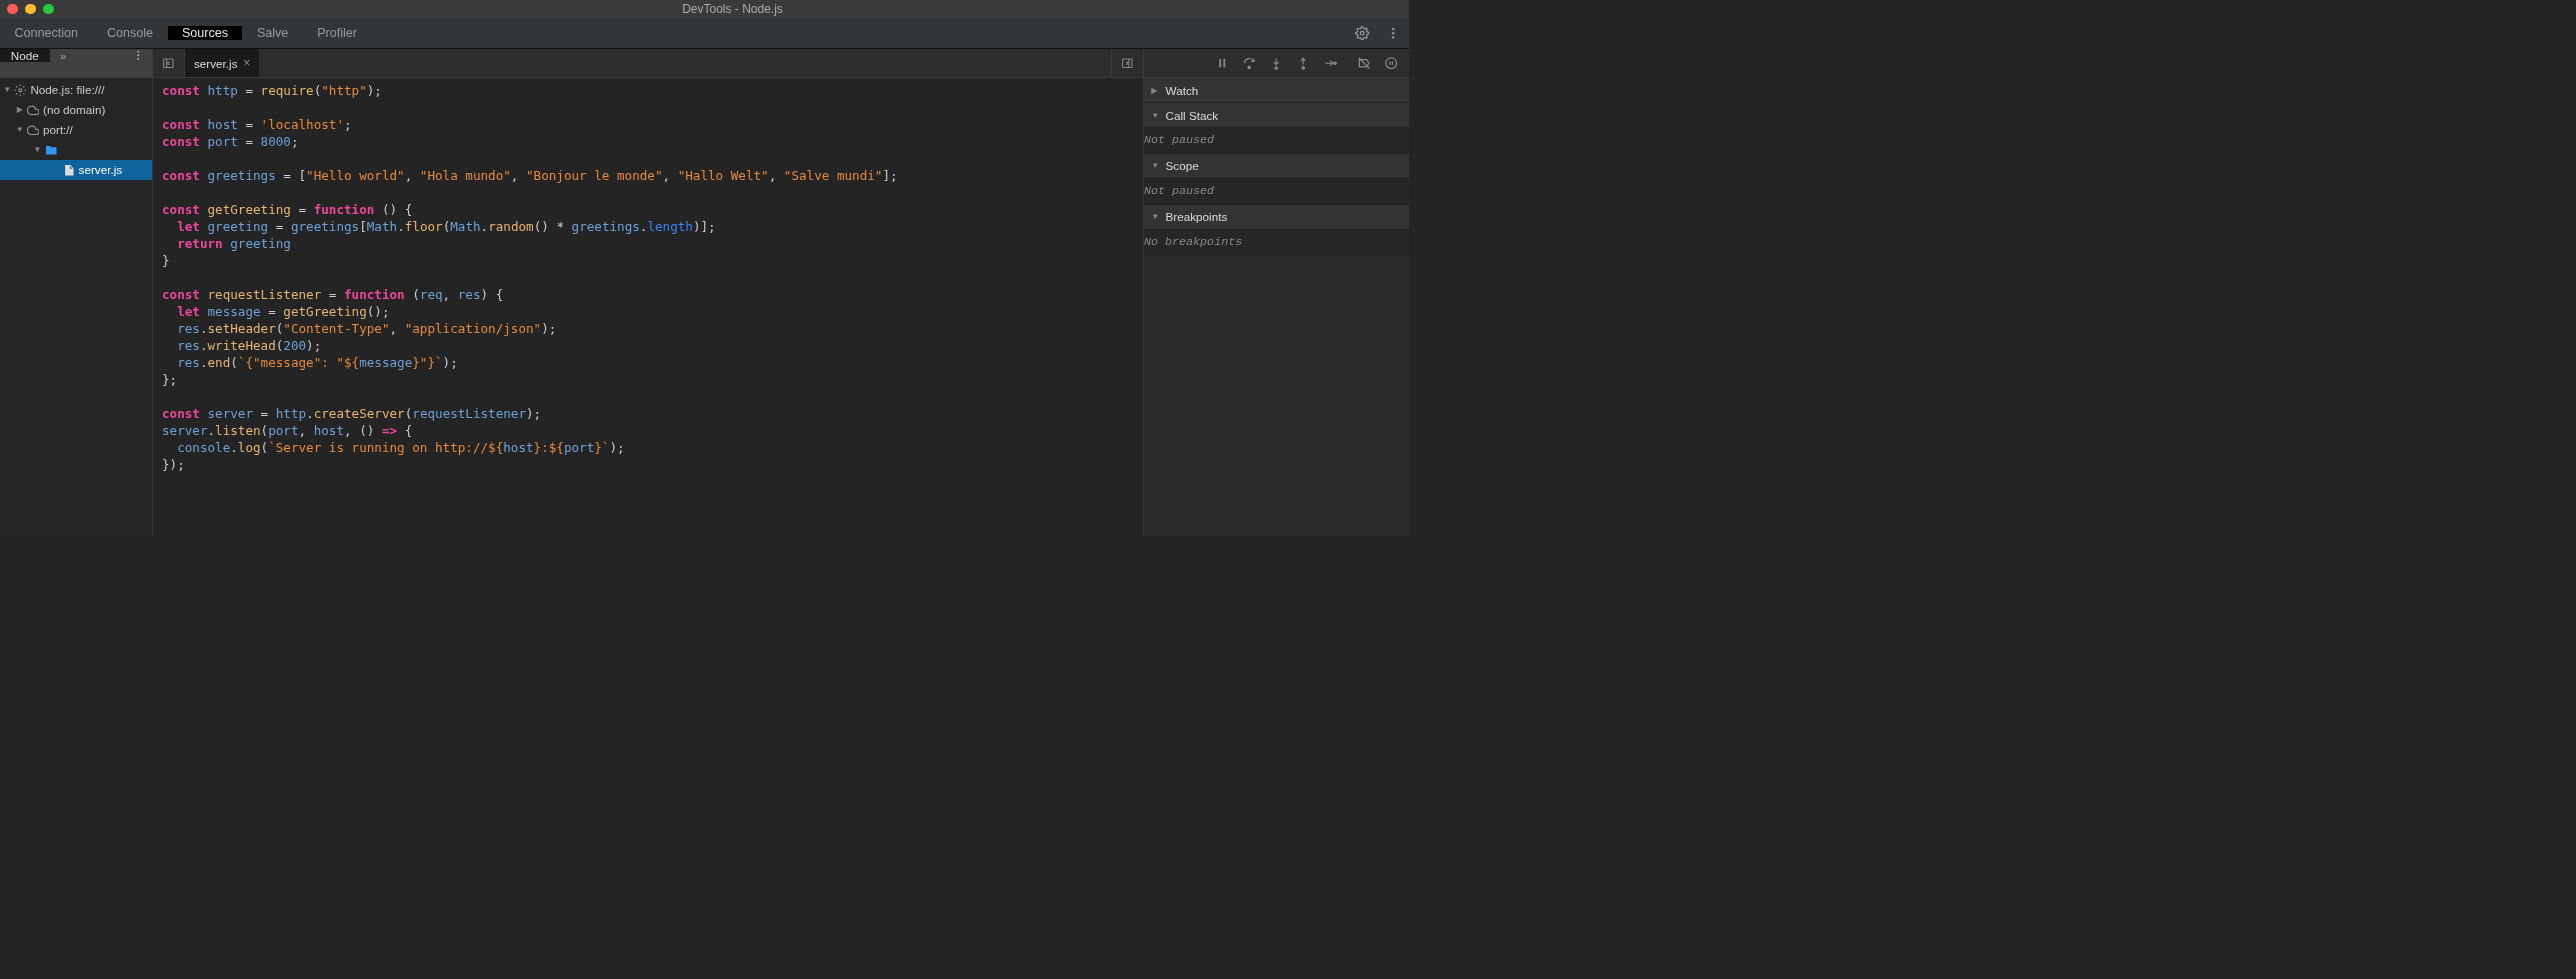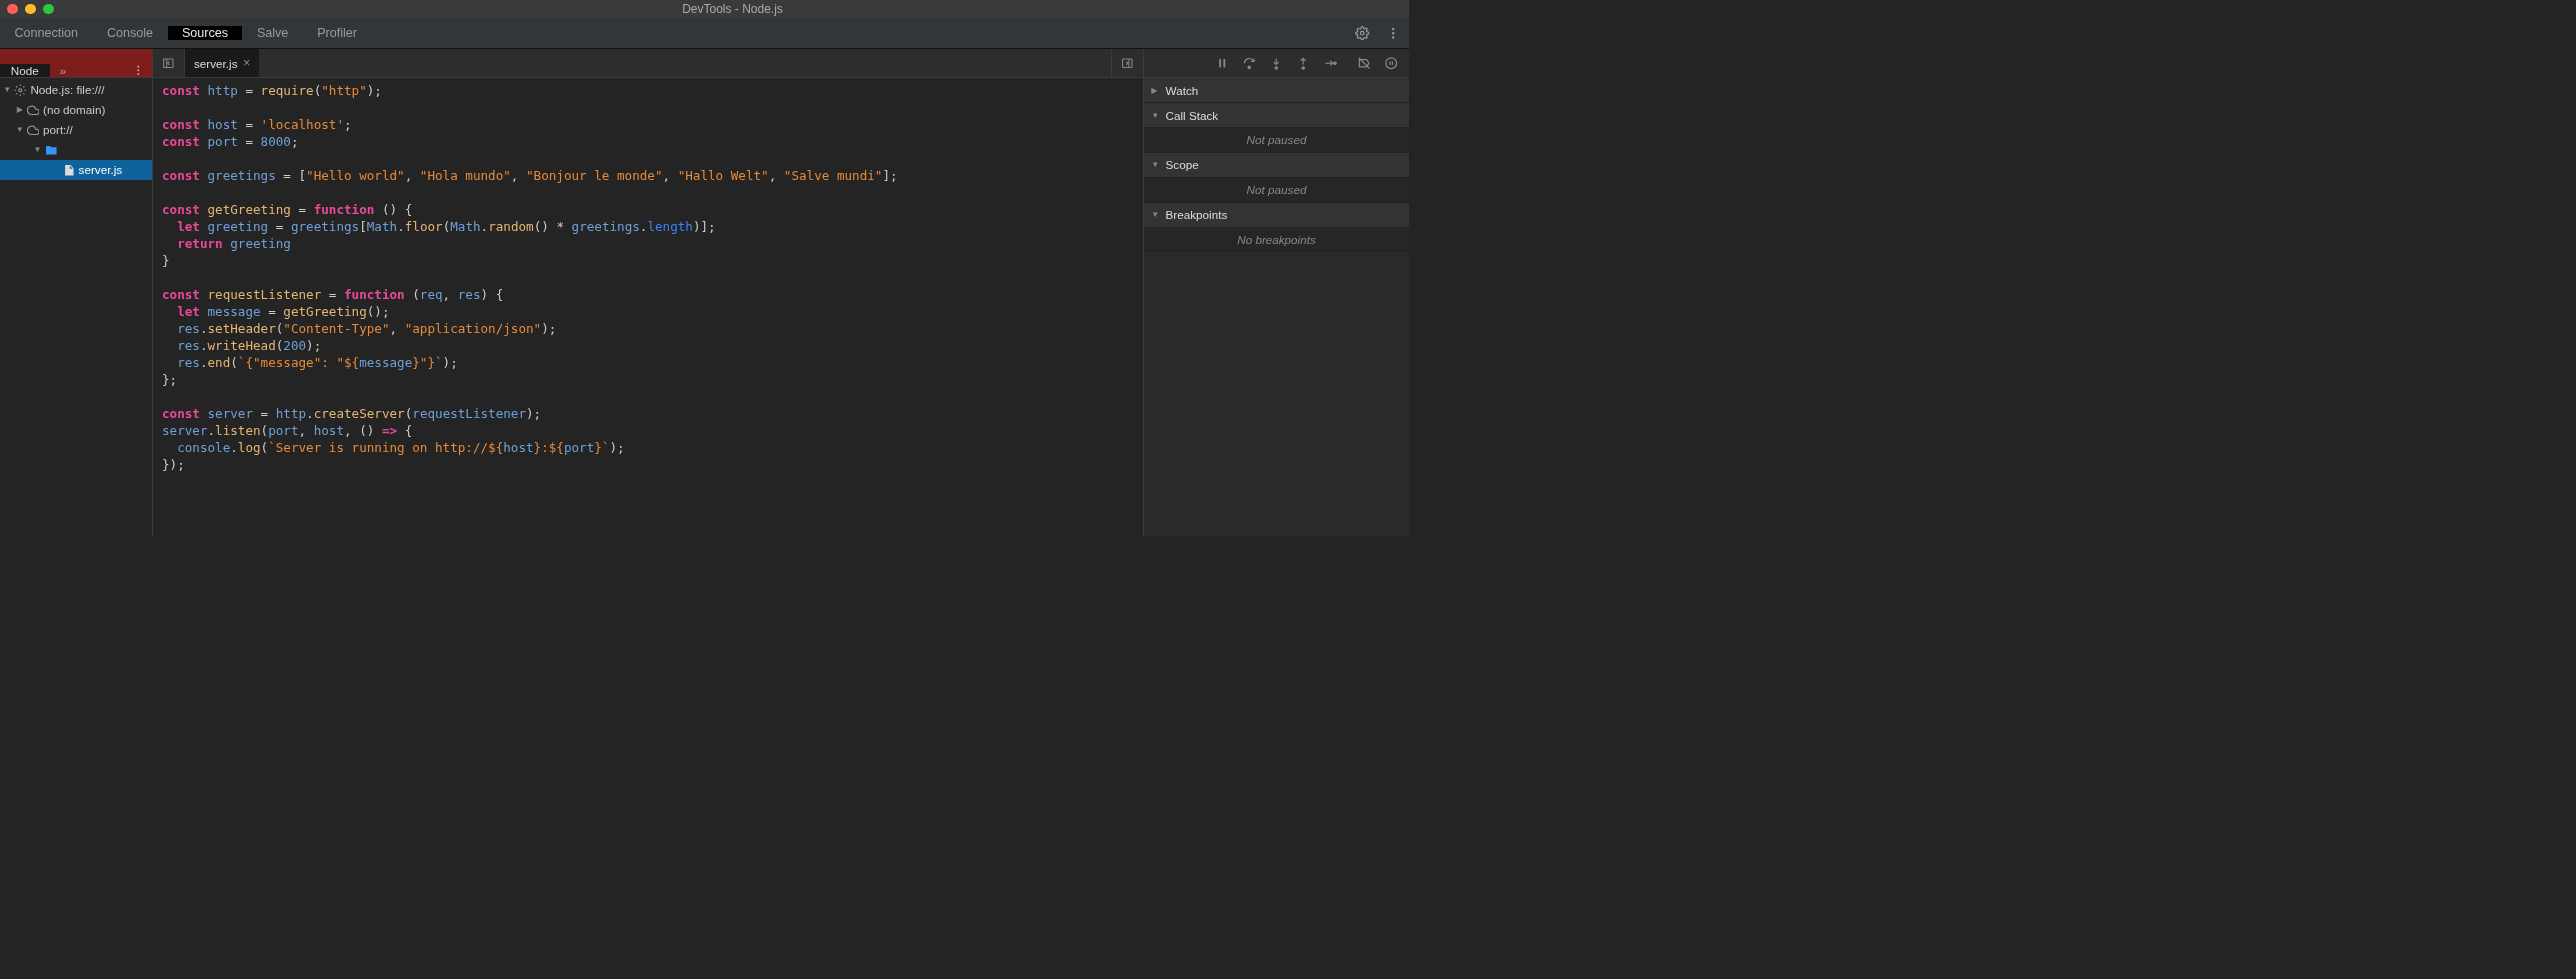--- a/index.html
+++ b/index.html
@@ -49,23 +49,23 @@
 .top-icon { width: 31px; display:flex; align-items:center; justify-content:center; color:#999; cursor:pointer; }
 .main-row { display: flex; flex: 1; min-height: 0; }
 .sidebar {
   width: 153px;
   background: #252525;
   border-right: 0.9px solid #3a3a3a;
   display: flex; flex-direction: column;
 }
 .sidebar-tabs {
   height: 29px;
-  display: flex; align-items: flex-end;
+  display: flex; align-items: flex-start;
   border-bottom: 0.9px solid #3a3a3a;
-  background: #7f1d1d;
+  background: #404040;
 }
 .sidebar-tab {
   padding: 0 10.8px; display:flex; align-items:center;
   color:#ddd; font-size:11.7px; background:#1a1a1a;
   cursor:pointer;
 }
 .sidebar-overflow { width:27px; display:flex; align-items:center; justify-content:center; color:#aaa; cursor:pointer;}
 .sidebar-tabs-spacer{flex:1;}
 .sidebar-more { width:27px; display:flex; align-items:center; justify-content:center; color:#aaa; cursor:pointer;}
 .file-tree { flex:1; overflow:auto; padding-top:1.8px; }
@@ -111,22 +111,22 @@
 }
 .debug-btn{width:18px;height:18px;display:flex;align-items:center;justify-content:center;color:#888;cursor:pointer;}
 .debug-btn svg{width:14.4px;height:14.4px;}
 .panel-section-header{
   height:25px; display:flex; align-items:center; padding:0 7.2px;
   background:#333; color:#ddd; font-size:11.7px; border-bottom:0.9px solid #222;
   cursor:pointer;
 }
 .panel-section-header .arrow{width:10.8px;font-size:8px;color:#888;margin-right:3.6px;}
 .panel-section-body{
-  padding:5.4px 0; color:#888; font-style:italic; text-align:center; font-size:11.7px;
-  background:#262626; border-bottom:0.9px solid #222;
+  padding:5.4px 0; color:#888; font-style:italic; text-align:left; font-size:11.7px;
+  background:#262626; border-bottom:0.9px solid #222;font-family:Liberation Mono, monospace;
 }
 svg{display:block;}
 </style>
 </head>
 <body>
 
 <div class="titlebar">
   <div class="traffic-lights">
     <div class="traffic-light tl-red"></div>
     <div class="traffic-light tl-yellow"></div>

